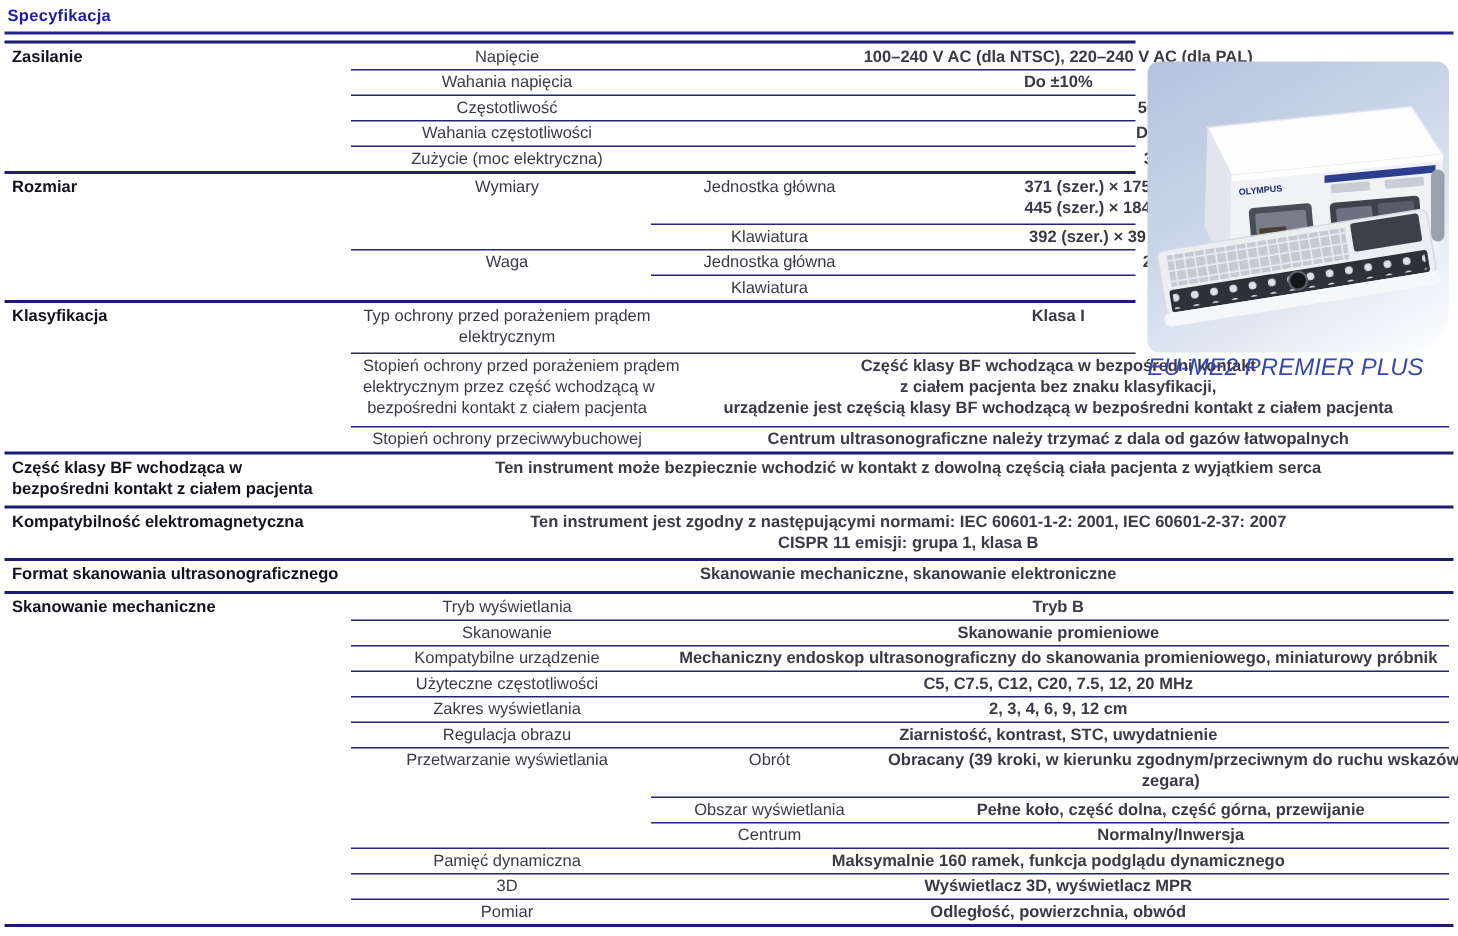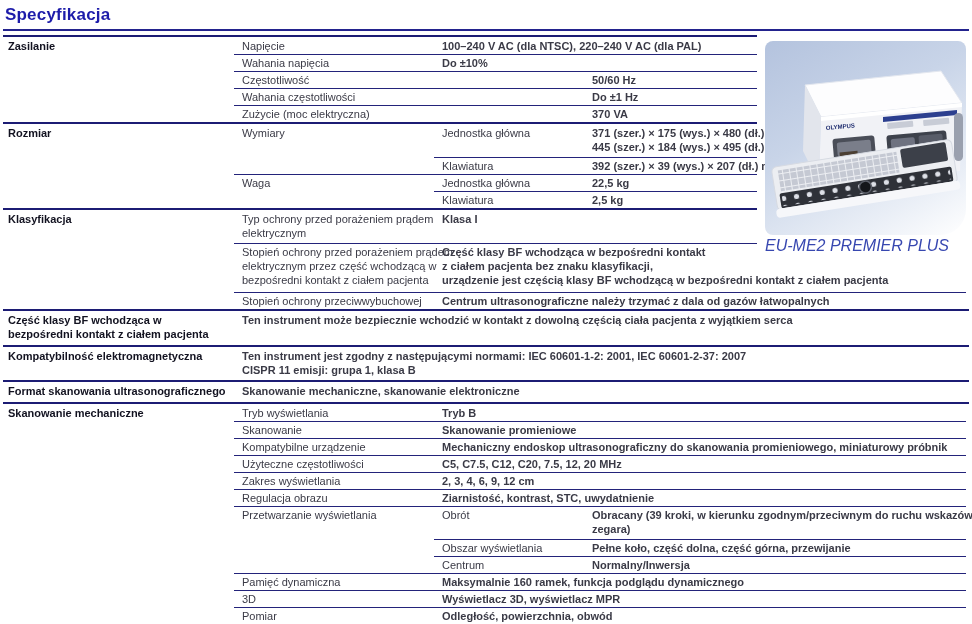--- a/index.html
+++ b/index.html
@@ -1,26 +1,26 @@
 <!DOCTYPE html>
 <html><head>
 <meta charset="utf-8">
 <style>
   html,body{margin:0;padding:0;background:#fff;}
   .page{position:relative;width:972px;height:624px;background:#fff;
         font-family:"Liberation Sans",sans-serif;font-size:11px;color:#3a3a46;overflow:hidden;}
-  .page-title{margin:5px 0 0 5px;font-size:17px;font-weight:bold;color:#1d1caa;letter-spacing:0.2px;}
+  .page-title{margin:5px 0 0 5px;font-size:11px;font-weight:bold;color:#1d1caa;letter-spacing:0.2px;}
   .title-rule{margin:4px 3px 0 3px;height:2px;background:#23238e;}
   .spec{margin:4px 3px 0 3px;border-bottom:2px solid #1c1c74;}
   .sec{position:relative;display:flex;padding-top:2px;}
   .sec::before{content:"";position:absolute;top:0;left:0;right:0;height:2px;background:#1c1c74;}
   .sec.short::before{right:auto;width:754px;}
   .cat{flex:none;width:226px;padding:2px 0 4px 5px;line-height:14px;font-weight:bold;color:#121220;white-space:pre;}
   .rows{flex:1;min-width:0;}
-  .row{position:relative;display:flex;}
+  .row{position:relative;display:flex;text-align:center;}
   .row + .row::before{content:"";position:absolute;top:0;left:0;right:3px;height:1px;background:#23237a;}
   .row.ssep::before{right:212px;}
   .row.ind::before{left:200px;}
   .cell{box-sizing:border-box;padding:2px 0 1px 8px;line-height:14px;white-space:pre;}
   .c2{flex:none;width:200px;}
   .c3{flex:none;width:150px;}
   .val{flex:1;min-width:0;font-weight:bold;}
   .row.tall2 .cell{padding-bottom:3px;}
   .row.tall3 .cell{padding-bottom:5px;}
   

